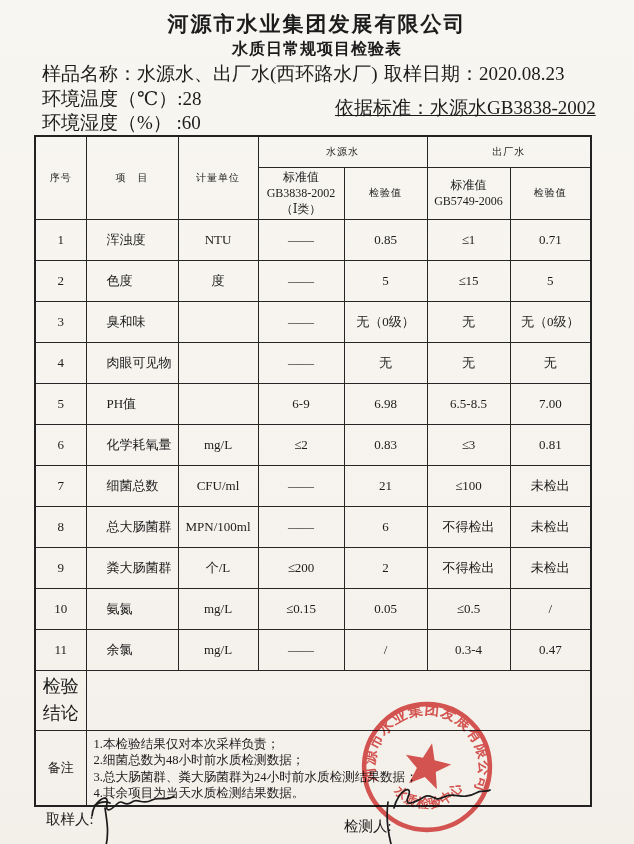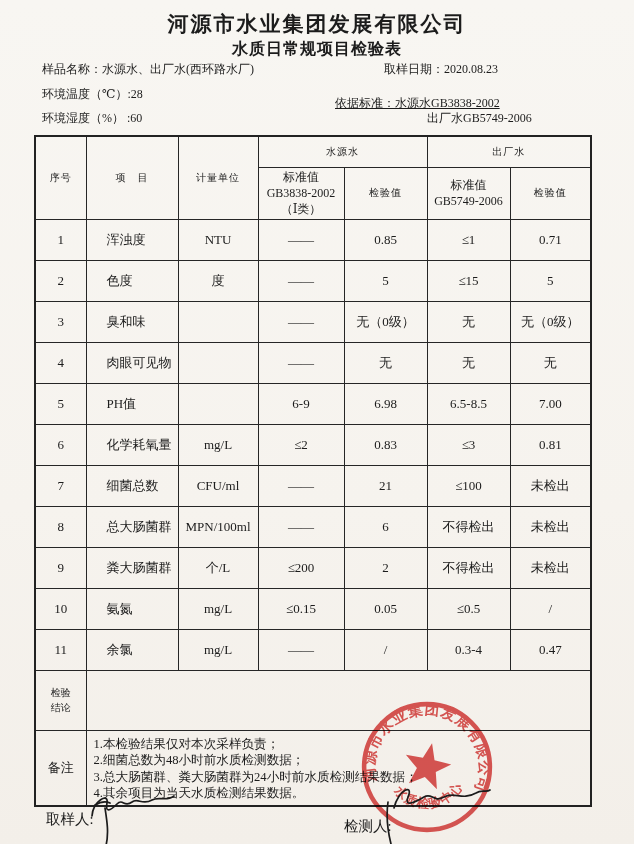--- a/index.html
+++ b/index.html
@@ -2,35 +2,35 @@
 <html><head>
 <meta charset="utf-8">
 <style>
   html,body{margin:0;padding:0;width:634px;height:844px;overflow:hidden;
     background:#efece7;font-family:"Liberation Serif","DejaVu Serif",serif;color:#1c1c1c;}
   .page{position:absolute;inset:0;background:linear-gradient(180deg,#f8f6f2 0%,#f6f3ee 60%,#f3efe9 100%);}
   .company{position:absolute;top:10px;left:0;width:100%;text-align:center;
     font-size:21px;font-weight:bold;letter-spacing:2px;}
   .form-title{position:absolute;top:39px;left:0;width:100%;text-align:center;
     font-size:16px;font-weight:600;letter-spacing:1px;}
-  .inf{position:absolute;font-size:12px;white-space:nowrap;}
+  .inf{position:absolute;font-size:19px;white-space:nowrap;}
   table{position:absolute;top:135px;left:34px;width:556px;border-collapse:collapse;
     table-layout:fixed;font-size:13px;z-index:1;background:transparent;}
   td,th{border:1.5px solid #262626;text-align:center;vertical-align:middle;
     font-weight:normal;padding:0;overflow:hidden;}
   table{border:2px solid #222;}
   tr.h1{height:31px;}
   tr.h2{height:52px;}
   tr.body-row{height:41px;}
   tr.concl-row{height:60px;}
   tr.remark-row{height:76px;}
   td.item{text-align:left;padding-left:20px;}
   .hdr{font-size:10px;letter-spacing:1px;}
   .hdr-std{font-size:12px;line-height:1.35;white-space:pre-line;letter-spacing:0;}
-  .concl-label{white-space:pre-line;line-height:1.5;font-size:10px;}
+  .concl-label{white-space:pre-line;line-height:1.5;font-size:18px;}
   td.remarks-cell{text-align:left;vertical-align:middle;padding:3px 4px 1px 7px;}
   .remark-line{font-size:12.6px;line-height:1.3;white-space:nowrap;}
   .sig-label{position:absolute;font-size:14.5px;z-index:4;}
   #samplerLabel{left:46px;top:810px;}
   #testerLabel{left:344px;top:817px;text-align:center;}
   .seal{position:absolute;left:356px;top:696px;width:142px;height:142px;z-index:2;
     opacity:.88;mix-blend-mode:multiply;}
   .sig{position:absolute;z-index:5;}
   .sig path{fill:none;stroke:#1b1b1b;stroke-width:1.7;stroke-linecap:round;stroke-linejoin:round;}
   #sigSampler{left:80px;top:788px;}
@@ -44,21 +44,20 @@
   <div class="company">河源市水业集团发展有限公司</div>
   <div class="form-title">水质日常规项目检验表</div>
 
   <span class="inf" style="left:42px;top:61px;"><span>样品名称：</span><span>水源水、出厂水(西环路水厂)</span></span>
   <span class="inf" style="left:364px;top:61px;margin-left:20px;"><span>取样日期：</span><span>2020.08.23</span></span>
 
   <span class="inf" style="left:42px;top:86px;">环境温度（℃）:28</span>
   <span class="inf" style="left:335px;top:95px;text-decoration:underline;"><span>依据标准：</span><span>水源水GB3838-2002</span></span>
 
   <span class="inf" style="left:42px;top:110px;">环境湿度（%） :60</span>
-  <span class="inf" style="left:427px;top:110px;">出厂水GB5749-2006</span>
 
   <table>
     <colgroup>
       <col style="width:51px">
         <col style="width:92px">
         <col style="width:80px">
       <col style="width:86px">
         <col style="width:83px">
         <col style="width:83px">
         <col style="width:81px">

